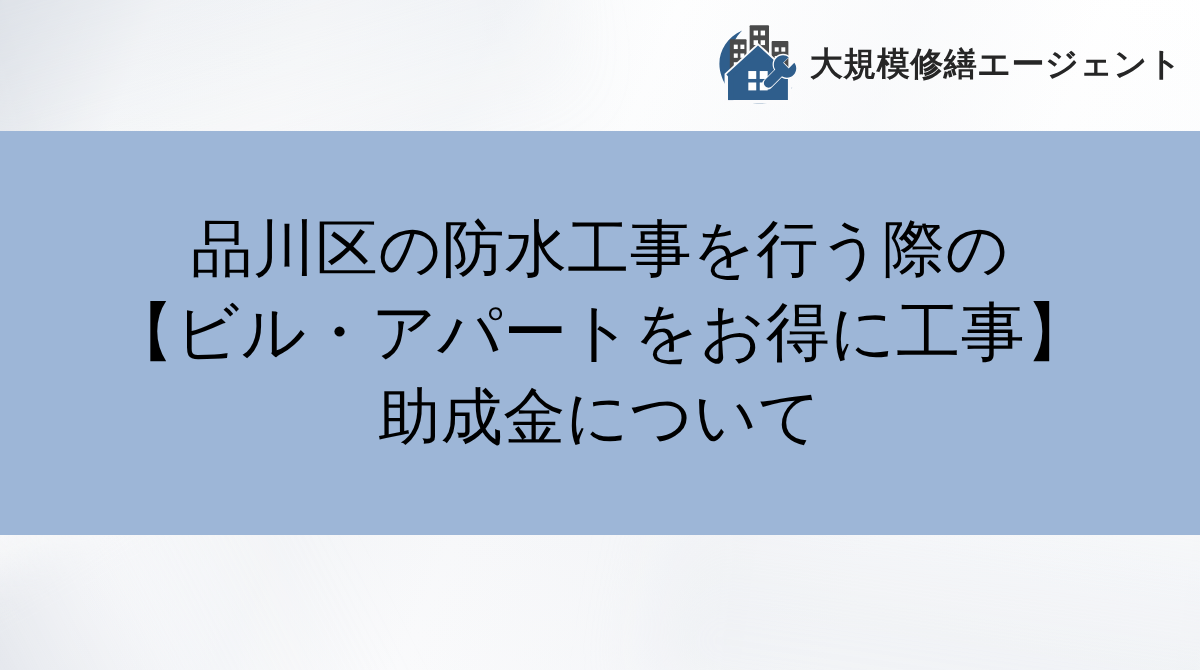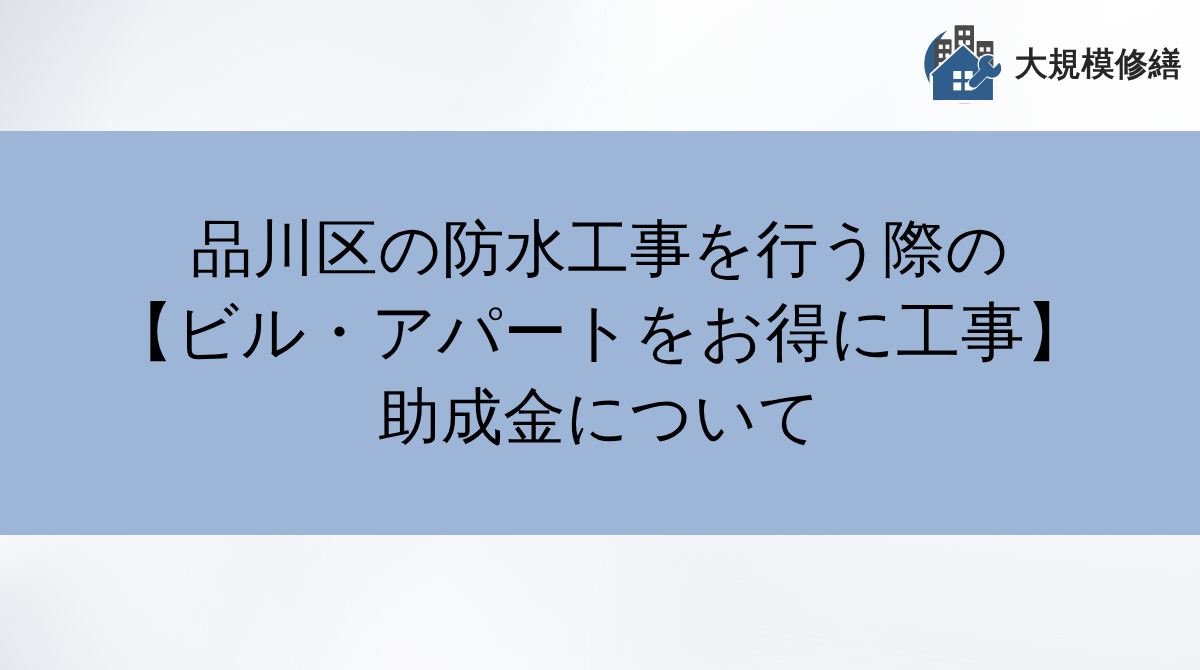--- a/index.html
+++ b/index.html
@@ -208,20 +208,21 @@
         <path d="M86 46 C80 46 75 51 75 57 C75 59.2 75.6 61.2 76.7 62.9
                  L64.8 74.8 C62.6 77 62.6 80.5 64.8 82.7 C67 84.9 70.5 84.9 72.7 82.7
                  L84.6 70.8 C86.3 71.9 88.3 72.5 90.5 72.5 C96.5 72.5 101.5 67.5 101.5 61.5
                  C101.5 59 100.6 56.7 99.2 54.9 L92.6 61.5 L86 54.9 L92.6 48.3
                  C90.8 46.9 88.5 46 86 46 Z" fill="#2f5e8c" transform="translate(-4,-2) scale(0.96)"></path>
       </g>
     </svg>
 
     <div class="logo-text">
       <div class="lt1">大規模修繕</div>
+      <div class="lt2">エージェント</div>
     </div>
   </div>
 
   <div class="title-band">
     <div class="title-line l1">品川区の防水工事を行う際の</div>
     <div class="title-line l3">【ビル・アパートをお得に工事】</div>
     <div class="title-line l2">助成金について</div>
   </div>
 
 </div>

